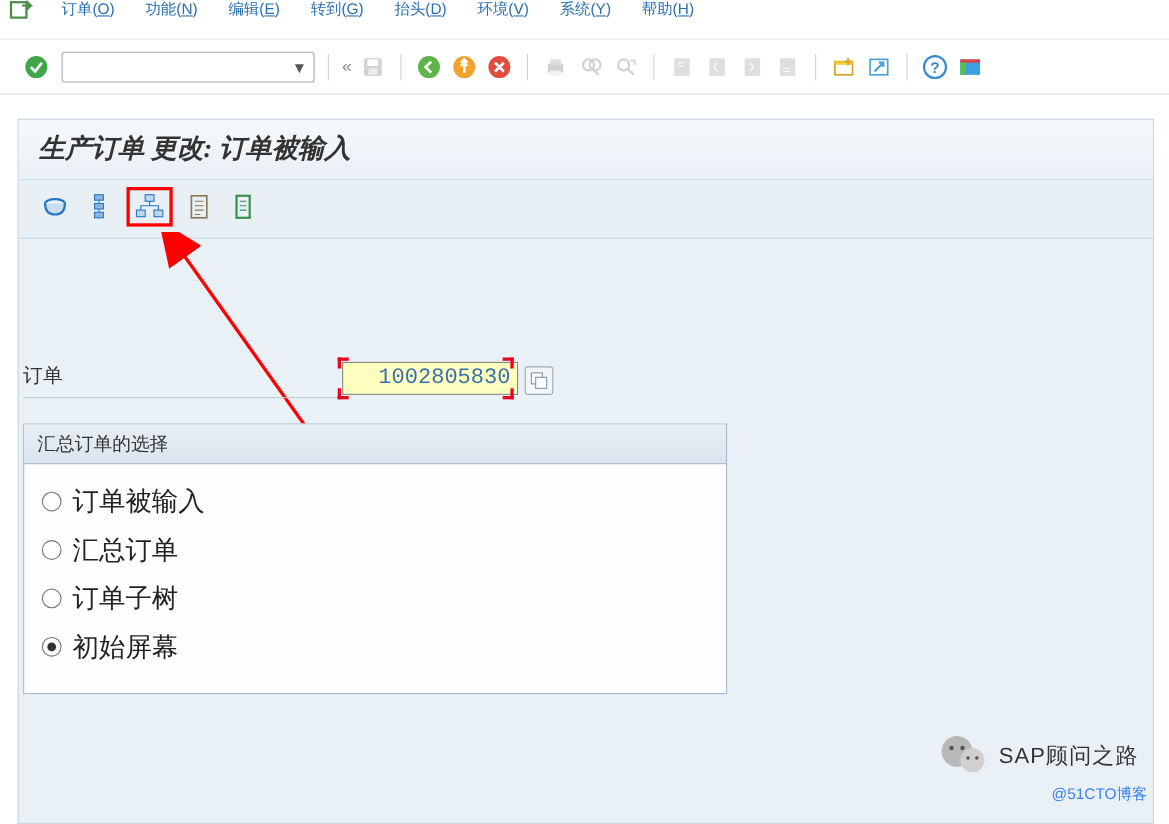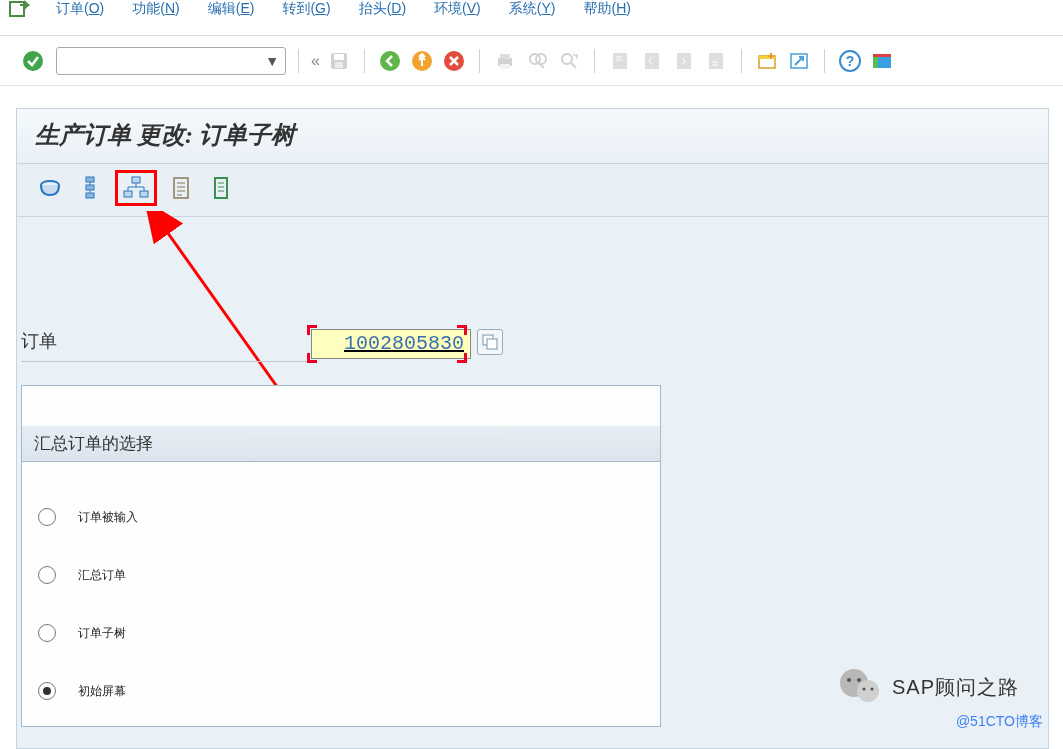--- a/index.html
+++ b/index.html
@@ -20,40 +20,40 @@
   .main-panel { position: absolute; top: 108px; left: 16px; right: 14px; bottom: 0; background: #eaf1f6; border: 1px solid #c6d4e1; border-top: 1px solid #c6d4e1; }
   .page-title { font-style: italic; font-family: Georgia, "Times New Roman", serif; font-size: 24px; font-weight: 700; color: #333; padding: 10px 18px 12px 18px; border-bottom: 1px solid #c6d4e1; background: linear-gradient(#f5f9fb,#e9f0f6); }
 
   .app-toolbar { display: flex; align-items: center; gap: 10px; padding: 6px 18px 10px 18px; border-bottom: 1px solid #c6d4e1; background: #e8eff5; }
   .app-icon { width: 30px; height: 30px; display: flex; align-items: center; justify-content: center; border-radius: 3px; cursor: pointer; }
   .highlight-box { border: 3px solid #ff0000; padding: 0 3px; }
 
   .form-area { padding: 100px 0 0 0; position: relative; }
   .field-row { display: flex; align-items: center; position: absolute; top: 108px; left: 4px; width: 100%; }
   .field-label { width: 290px; font-size: 18px; color: #333; border-bottom: 1px solid #bcc; padding: 4px 0 8px 0; }
-  .field-input-wrap { position: relative; display:flex; align-items:flex-start;text-decoration:underline; }
+  .field-input-wrap { position: relative; display:flex; align-items:flex-end; }
   .field-input { width: 160px; height: 30px; border: 1px solid #888; background: #feffbf; font-family: "Courier New", monospace; font-size: 20px; color: #3a6fb0; padding: 0 6px; text-align: right; }
   .corner { position: absolute; width: 10px; height: 10px; }
   .c-tl { top: -4px; left: -4px; border-top: 3px solid #e02; border-left: 3px solid #e02; }
   .c-tr { top: -4px; right: 36px; border-top: 3px solid #e02; border-right: 3px solid #e02; }
   .c-bl { bottom: -4px; left: -4px; border-bottom: 3px solid #e02; border-left: 3px solid #e02; }
   .c-br { bottom: -4px; right: 36px; border-bottom: 3px solid #e02; border-right: 3px solid #e02; }
   .f4-btn { width: 26px; height: 26px; border: 1px solid #9ab; border-radius: 3px; background: #f2f6f9; display:flex; align-items:center; justify-content:center; margin-left: 6px; cursor:pointer; }
 
   .groupbox { position: absolute; top: 168px; left: 4px; width: 640px; border: 1px solid #a6bacb; background: #fdfefe; }
-  .group-header { background: linear-gradient(#e7eef4,#dbe5ee); border-bottom: 1px solid #a6bacb; padding: 6px 12px; font-size: 17px; color: #333; margin-top: 40px; }
+  .group-header { background: linear-gradient(#e7eef4,#dbe5ee); border-bottom: 1px solid #a6bacb; padding: 6px 12px; font-size: 17px; color: #333; }
   .radio-list { padding: 12px 16px 20px 16px; }
-  .radio-item { display:flex; align-items:center; gap:22px; font-size:12px; color:#222; padding:6px 0;margin-top:28px; }
+  .radio-item { display:flex; align-items:center; gap:10px; font-size:24px; color:#222; padding:6px 0; }
   .radio { width:18px; height:18px; border:1px solid #777; border-radius:50%; background:#fff; display:flex; align-items:center; justify-content:center; }
   .radio.checked::after { content:""; width:8px; height:8px; background:#333; border-radius:50%; }
 
   .arrow-ov { position:absolute; top: -6px; left: 120px; pointer-events:none; }
 
   .watermark { position:absolute; right: 20px; bottom: 18px; color: #3b82f6; font-size: 14px; }
-  .wechat-badge { position:absolute; right: 44px; bottom: 42px; display:flex; align-items:center; gap:10px; }
+  .wechat-badge { position:absolute; right: 28px; bottom: 42px; display:flex; align-items:center; gap:10px; }
   .wechat-badge .txt { font-size: 20px; color:#333; letter-spacing:1px; font-weight:400; }
 </style>
 </head>
 <body>
 
 <div class="menubar">
   <span class="win-icon">
     <svg width="22" height="20">
         <rect x="2" y="2" width="14" height="14" fill="none" stroke="#4a8c46" stroke-width="2"></rect>
         <path d="M12 5 L20 5 L16 1 M20 5 L16 9" fill="none" stroke="#4a8c46" stroke-width="2"></path>
@@ -180,21 +180,21 @@
   <span class="icon-btn">
       <svg width="20" height="20">
         <rect x="1" y="3" width="18" height="14" fill="#3aa0e0"></rect>
         <rect x="1" y="3" width="18" height="3" fill="#e04040"></rect>
         <rect x="1" y="6" width="5" height="11" fill="#50c050"></rect>
       </svg>
     </span>
 </div>
 
 <div class="main-panel">
-  <div class="page-title">生产订单 更改: 订单子树</div>
+  <div class="page-title">生产订单 更改: 订单被输入</div>
   <div class="app-toolbar">
     <span class="app-icon">
       <svg width="24" height="22">
           <ellipse cx="12" cy="8" rx="9" ry="4" fill="none" stroke="#2a76c0" stroke-width="2"></ellipse>
           <path d="M3 8 Q3 18 12 18 Q21 18 21 8" fill="#c8ddf0" stroke="#2a76c0" stroke-width="2"></path>
         </svg>
     </span>
     <span class="app-icon">
       <svg width="20" height="24">
           <rect x="6" y="1" width="8" height="5" fill="#8ab6e0" stroke="#2a76c0"></rect>

